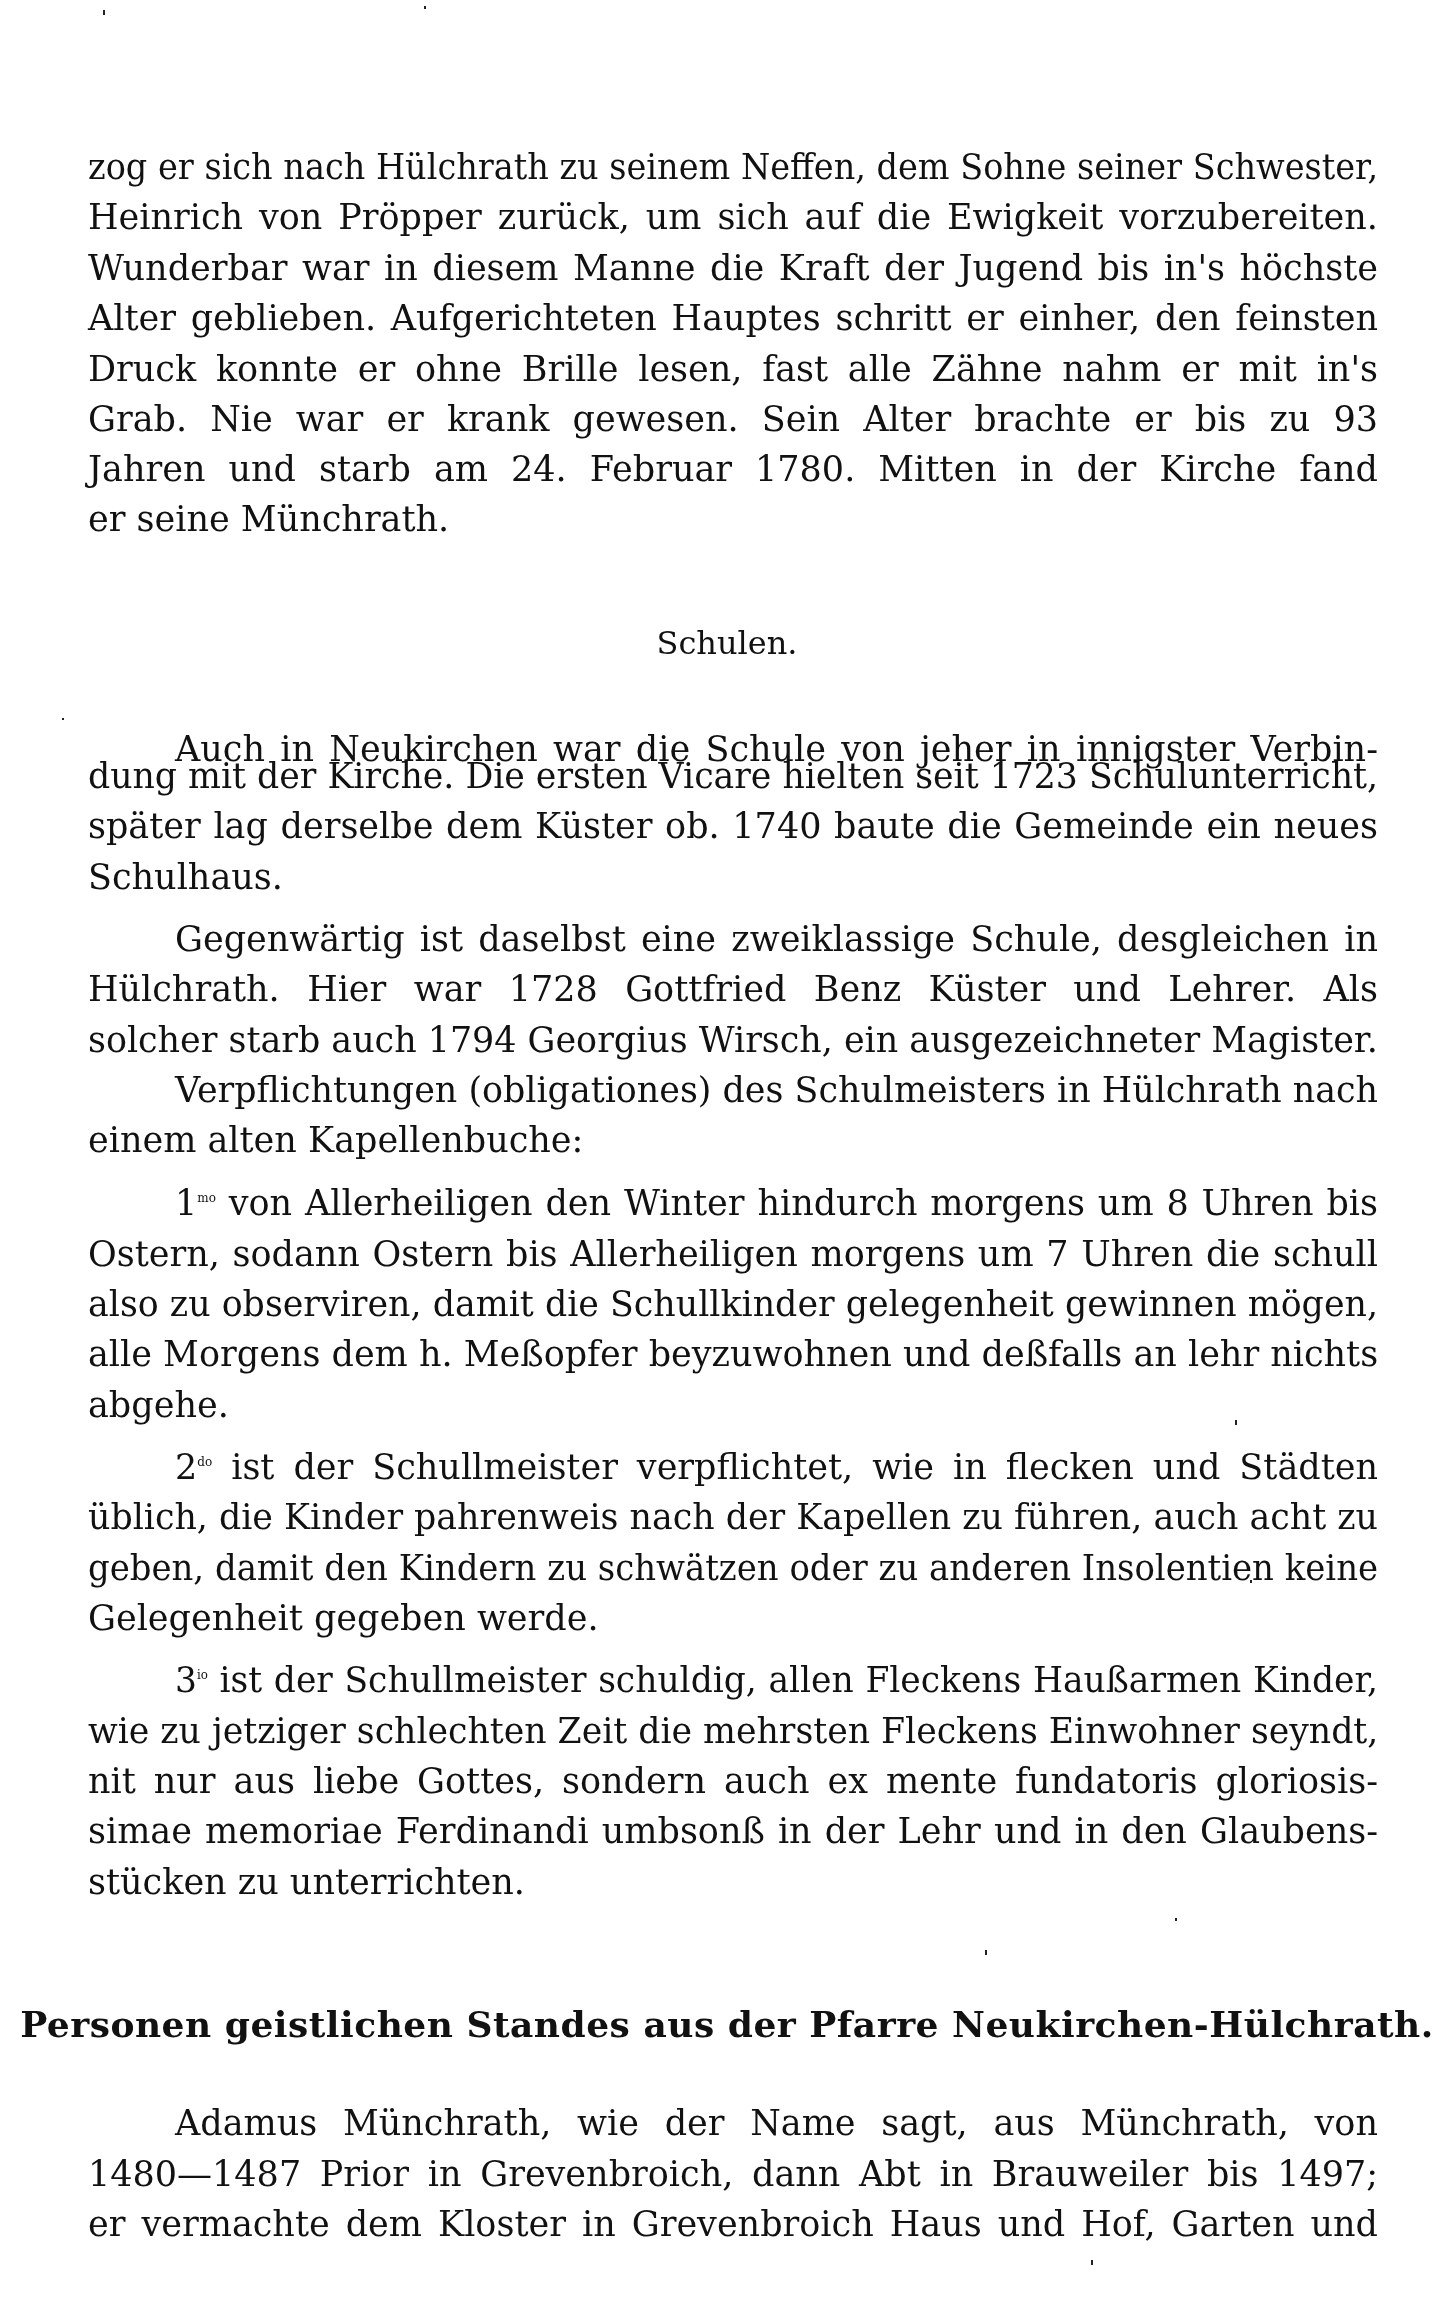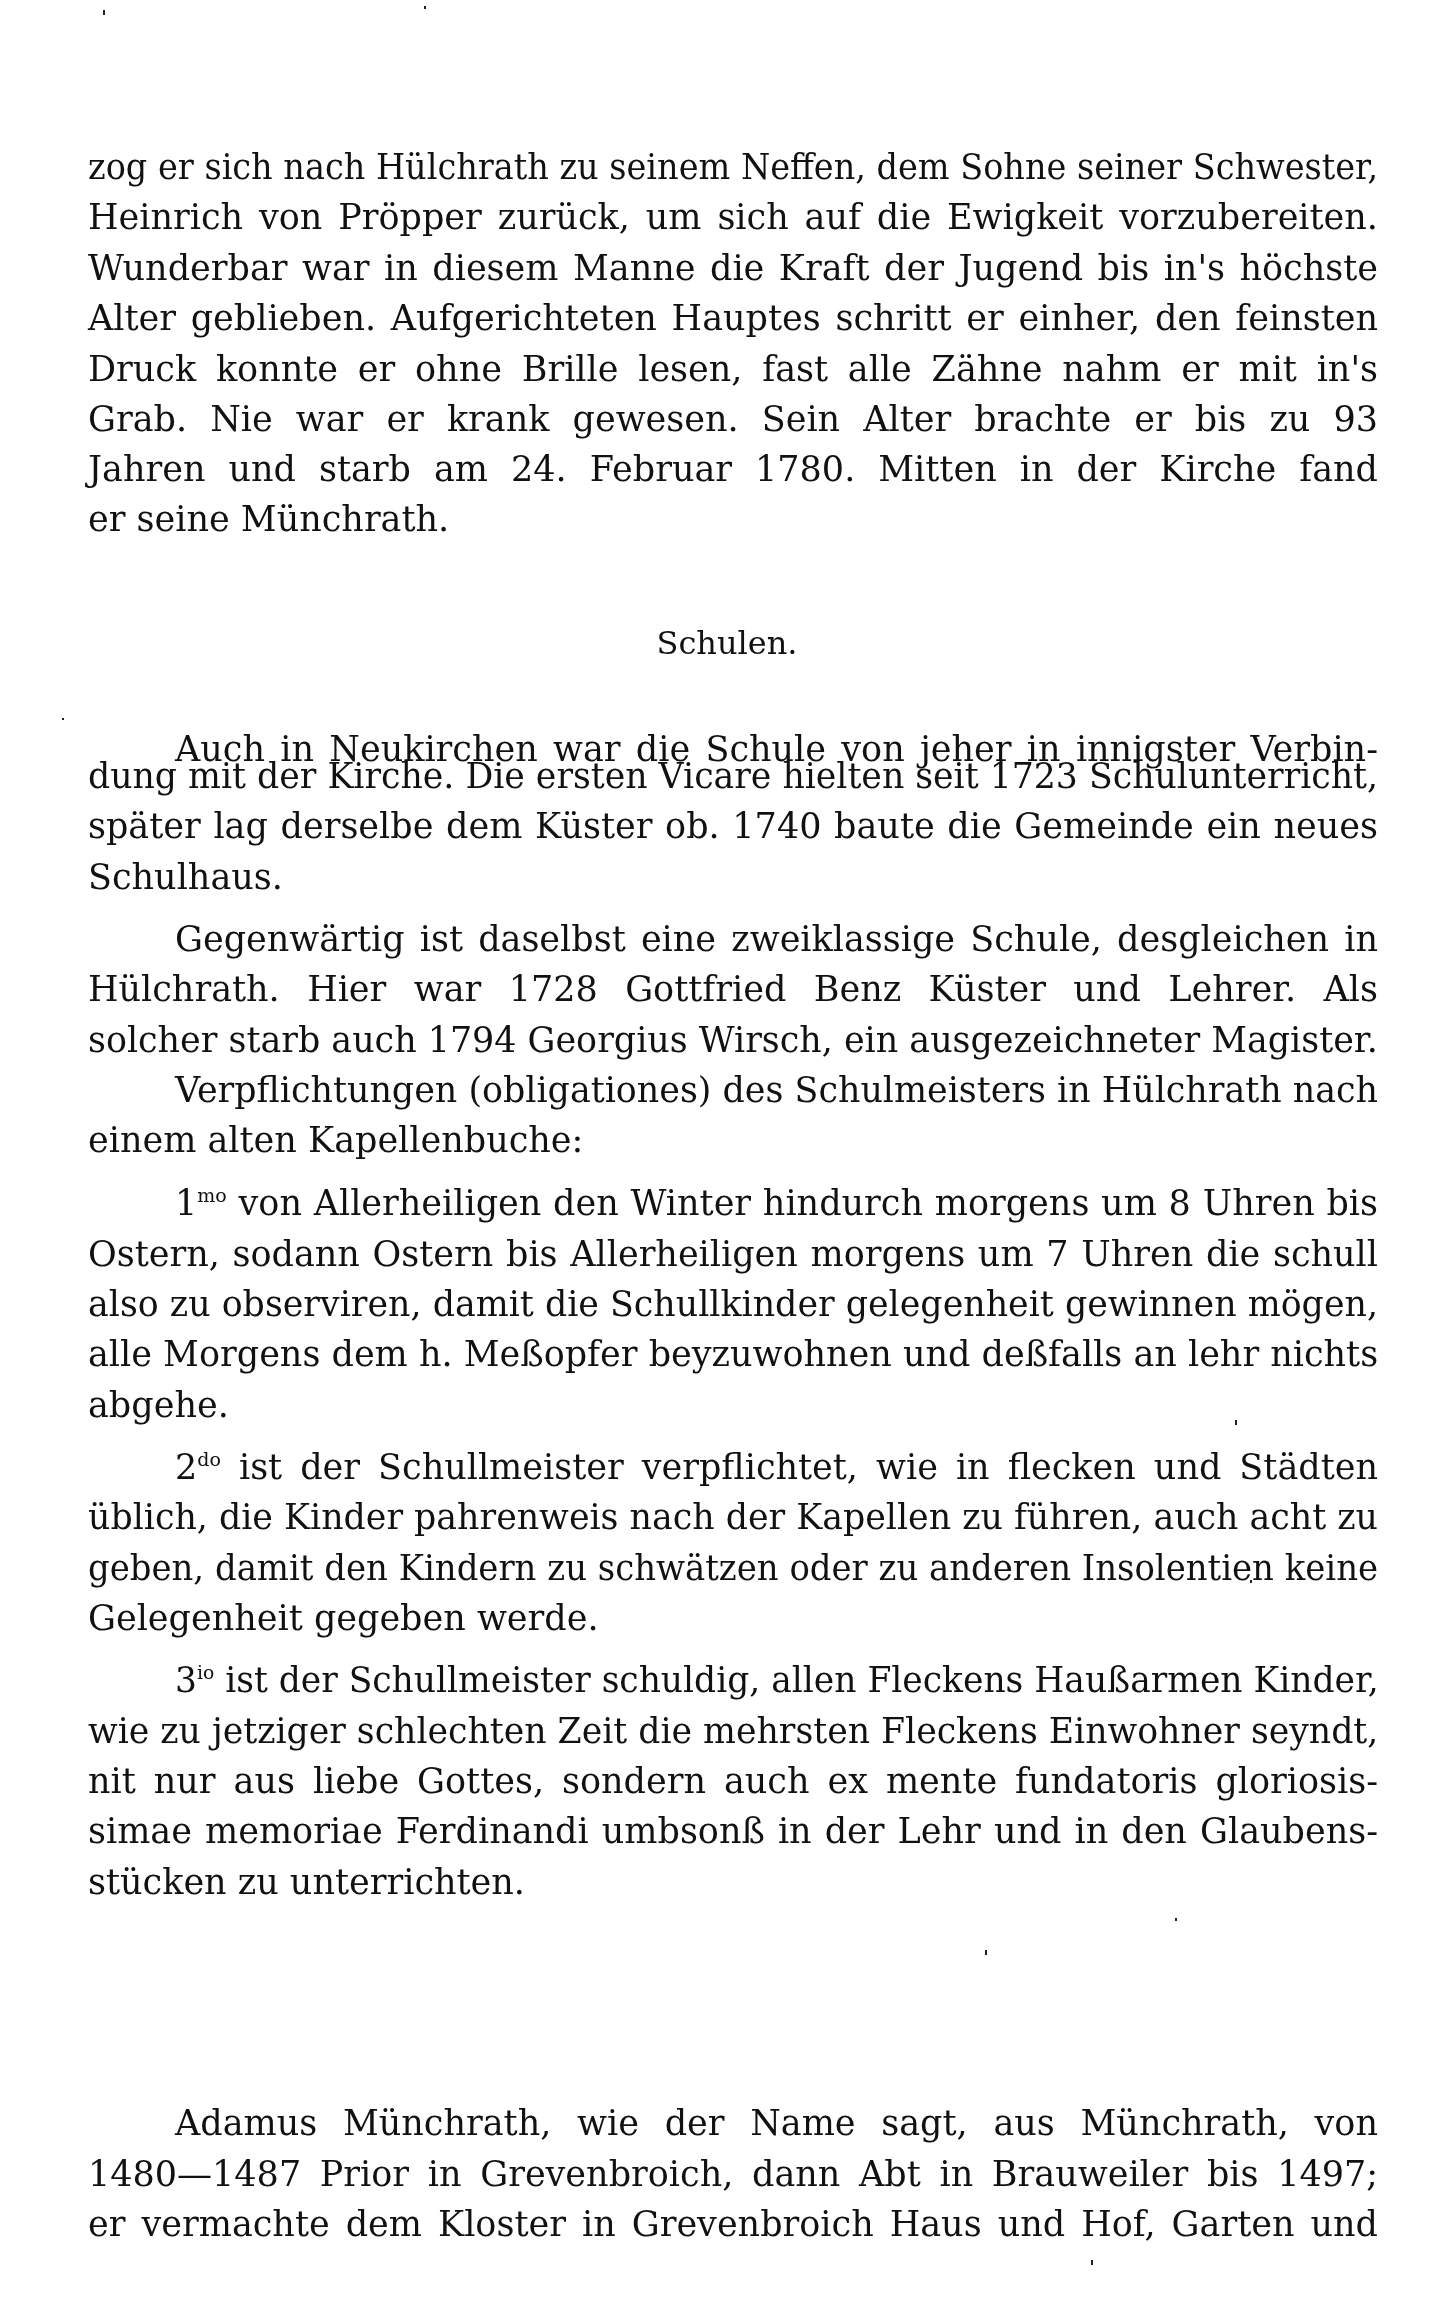--- a/index.html
+++ b/index.html
@@ -25,21 +25,21 @@
       text-align: justify; text-align-last: justify;
       transform-origin: left center;
     }
     .line.last { text-align-last: left; }
     .line.indent { left: 175px; width: 1203px; }
     .heading {
       position: absolute; left: 0; width: 1454px; text-align: center;
       font-size: 32px; white-space: nowrap;
     }
     .heading.bold { font-weight: bold; font-size: 36px; letter-spacing: 0.5px; }
-    .sup { font-size: 19px; vertical-align: super; line-height: 0; }
+    .sup { font-size: 12px; vertical-align: super; line-height: 0; }
     .speck { position: absolute; background: #222; width: 2px; height: 5px; }
   </style>
 </head>
 <body>
 
 <div class="page">
 
 
   <div>
     <div class="line" style="top: 142px; transform: scaleX(0.957); width: 1348px;">zog er sich nach Hülchrath zu seinem Neffen, dem Sohne seiner Schwester,</div>
@@ -88,20 +88,21 @@
   </div>
 
   <div>
     <div class="line indent" style="top: 1655px; transform: scaleX(0.9853); width: 1221px;"><span><span>3</span><span class="sup">io</span></span> <span>ist der Schullmeister schuldig, allen Fleckens Haußarmen Kinder,</span></div>
     <div class="line" style="top: 1706px; transform: scaleX(0.9908); width: 1302px;">wie zu jetziger schlechten Zeit die mehrsten Fleckens Einwohner seyndt,</div>
     <div class="line" style="top:1756px">nit nur aus liebe Gottes, sondern auch ex mente fundatoris gloriosis-</div>
     <div class="line" style="top:1806px">simae memoriae Ferdinandi umbsonß in der Lehr und in den Glaubens-</div>
     <div class="line last" style="top:1857px">stücken zu unterrichten.</div>
   </div>
 
+  <div class="heading bold" style="top:2003px">Personen geistlichen Standes aus der Pfarre Neukirchen-Hülchrath.</div>
 
   <div>
     <div class="line indent" style="top:2098px">Adamus Münchrath, wie der Name sagt, aus Münchrath, von</div>
     <div class="line" style="top:2149px">1480—1487 Prior in Grevenbroich, dann Abt in Brauweiler bis 1497;</div>
     <div class="line" style="top:2199px">er vermachte dem Kloster in Grevenbroich Haus und Hof, Garten und</div>
   </div>
 
   <div class="speck" style="left:103px;top:10px"></div>
   <div class="speck" style="left:424px;top:6px;height:3px"></div>
   <div class="speck" style="left:62px;top:718px;height:2px"></div>

